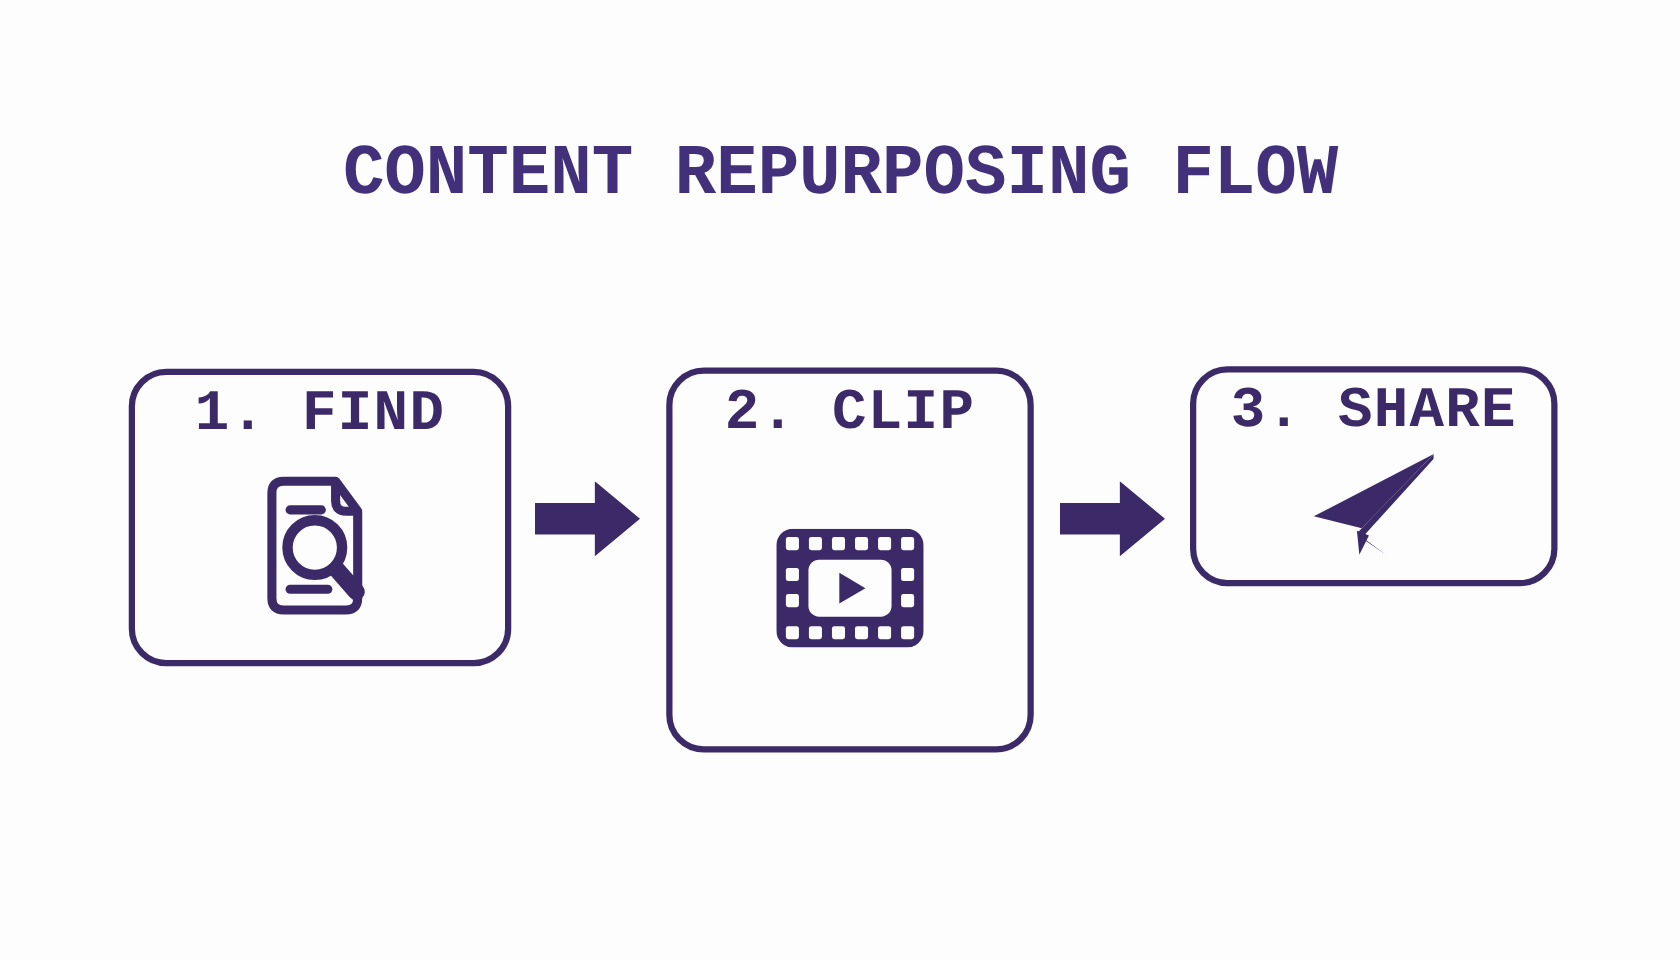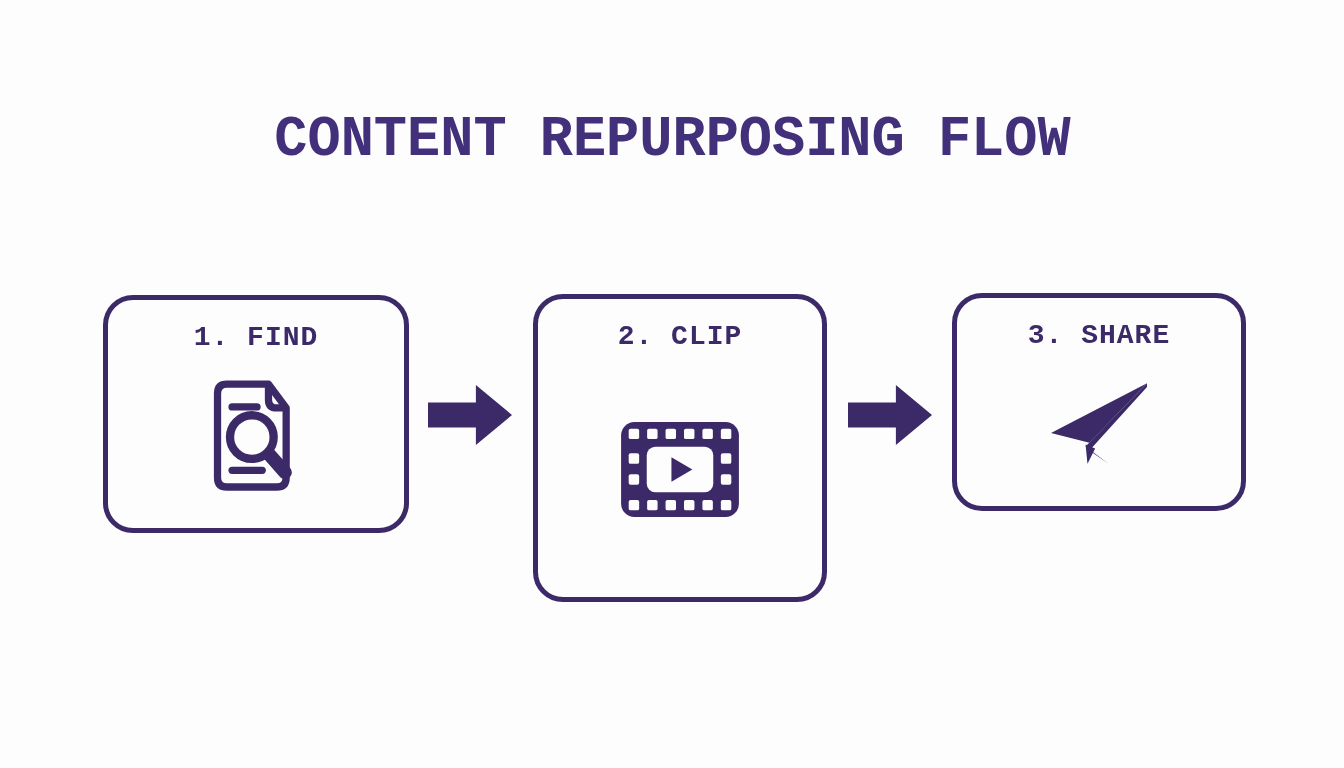--- a/index.html
+++ b/index.html
@@ -37,24 +37,24 @@
     position: absolute;
     border: 5px solid var(--accent);
     border-radius: 30px;
     background: var(--bg);
     display: flex;
     flex-direction: column;
     align-items: center;
   }
   .card-1 { left: 103px; top: 295px; width: 306px; height: 238px; }
   .card-2 { left: 533px; top: 294px; width: 294px; height: 308px; }
-  .card-3 { left: 952px; top: 293px; width: 294px; height: 218px; }
+  .card-3 { left: 952px; top: 293px; width: 294px; height: 176px; }
   .step-label {
-    margin-top: 24px;
-    font-size: 28px;
+    margin-top: 8px;
+    font-size: 46px;
     font-weight: 800;
     letter-spacing: 1px;
     color: var(--accent);
     line-height: 1;
   }
   .step-icon {
     flex: 1;
     display: flex;
     align-items: center;
     justify-content: center;

